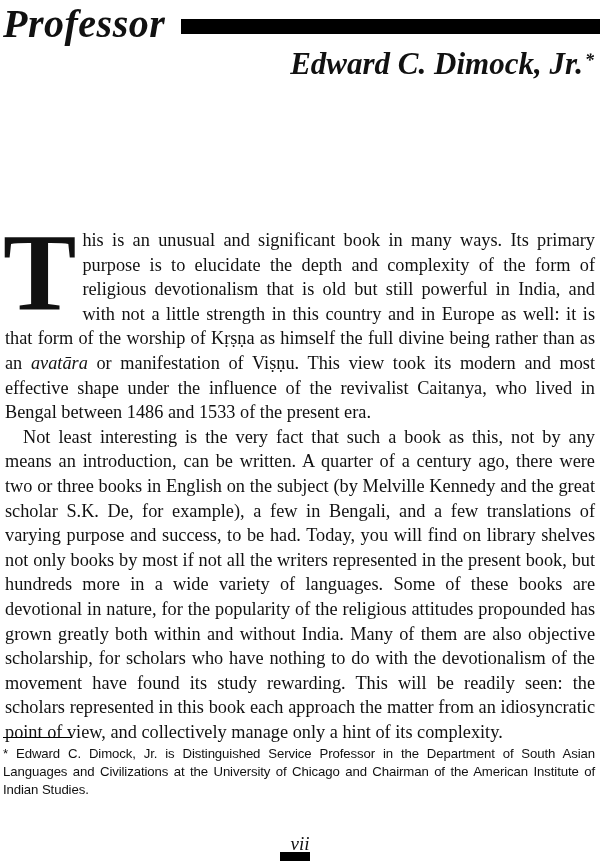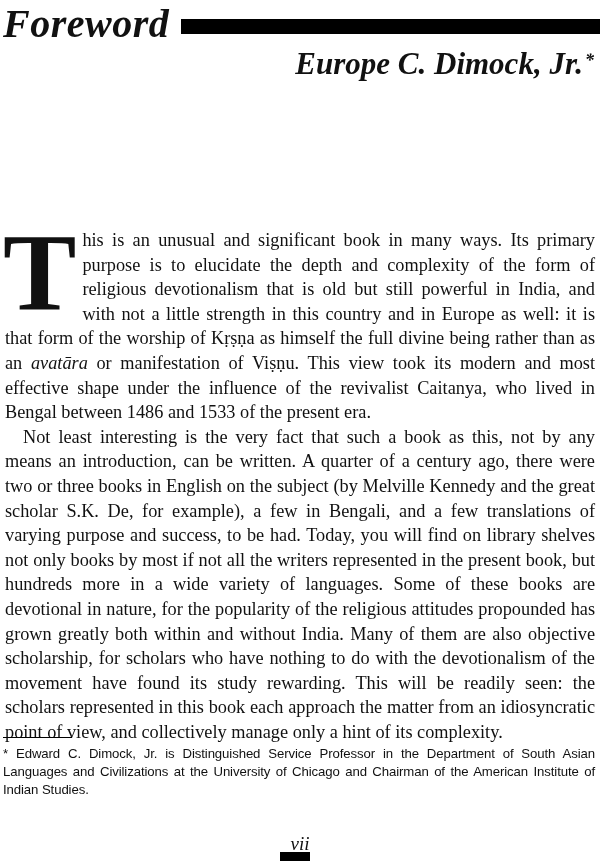--- a/index.html
+++ b/index.html
@@ -16,25 +16,25 @@
   .rule { position: absolute; left: 3px; top: 737px; width: 69px; height: 1px; background: #000; }
   .footnote { position: absolute; left: 3px; top: 745px; width: 592px; font-size: 13.2px; line-height: 18px; text-align: justify; font-family: "Liberation Sans", "DejaVu Sans", sans-serif; font-weight: normal; letter-spacing: -0.1px; }
   .footnote p { margin: 0; }
   .page-num { position: absolute; left: 0; width: 600px; top: 826px; text-align: center; font-style: italic; font-size: 19px; line-height: 20px; margin-top: 8px; }
   .page-bar { position: absolute; left: 280px; top: 852px; width: 30px; height: 9px; background: #000; }
 </style>
 </head>
 <body>
 
 <div class="title-row">
-  <div class="title">Foreword</div>
+  <div class="title">Professor</div>
   <div class="title-bar"></div>
 </div>
 
-<div class="author"><span>Europe C. Dimock, Jr.</span><sup>*</sup></div>
+<div class="author"><span>Edward C. Dimock, Jr.</span><sup>*</sup></div>
 
 <div class="body-text">
   <p><span class="dropcap">T</span><span>his is an unusual and significant book in many ways. Its primary purpose is to elucidate the depth and complexity of the form of religious devotionalism that is old but still powerful in India, and with not a little strength in this country and in Europe as well: it is that form of the worship of Kṛṣṇa as himself the full divine being rather than as an </span><em>avatāra</em><span> or manifestation of Viṣṇu. This view took its modern and most effective shape under the influence of the revivalist Caitanya, who lived in Bengal between 1486 and 1533 of the present era.</span></p>
   <p>Not least interesting is the very fact that such a book as this, not by any means an introduction, can be written. A quarter of a century ago, there were two or three books in English on the subject (by Melville Kennedy and the great scholar S.K. De, for example), a few in Bengali, and a few translations of varying purpose and success, to be had. Today, you will find on library shelves not only books by most if not all the writers represented in the present book, but hundreds more in a wide variety of languages. Some of these books are devotional in nature, for the popularity of the religious attitudes propounded has grown greatly both within and without India. Many of them are also objective scholarship, for scholars who have nothing to do with the devotionalism of the movement have found its study rewarding. This will be readily seen: the scholars represented in this book each approach the matter from an idiosyncratic point of view, and collectively manage only a hint of its complexity.</p>
 </div>
 
 <div class="rule"></div>
 
 <div class="footnote">
   <p>* Edward C. Dimock, Jr. is Distinguished Service Professor in the Department of South Asian Languages and Civilizations at the University of Chicago and Chairman of the American Institute of Indian Studies.</p>

